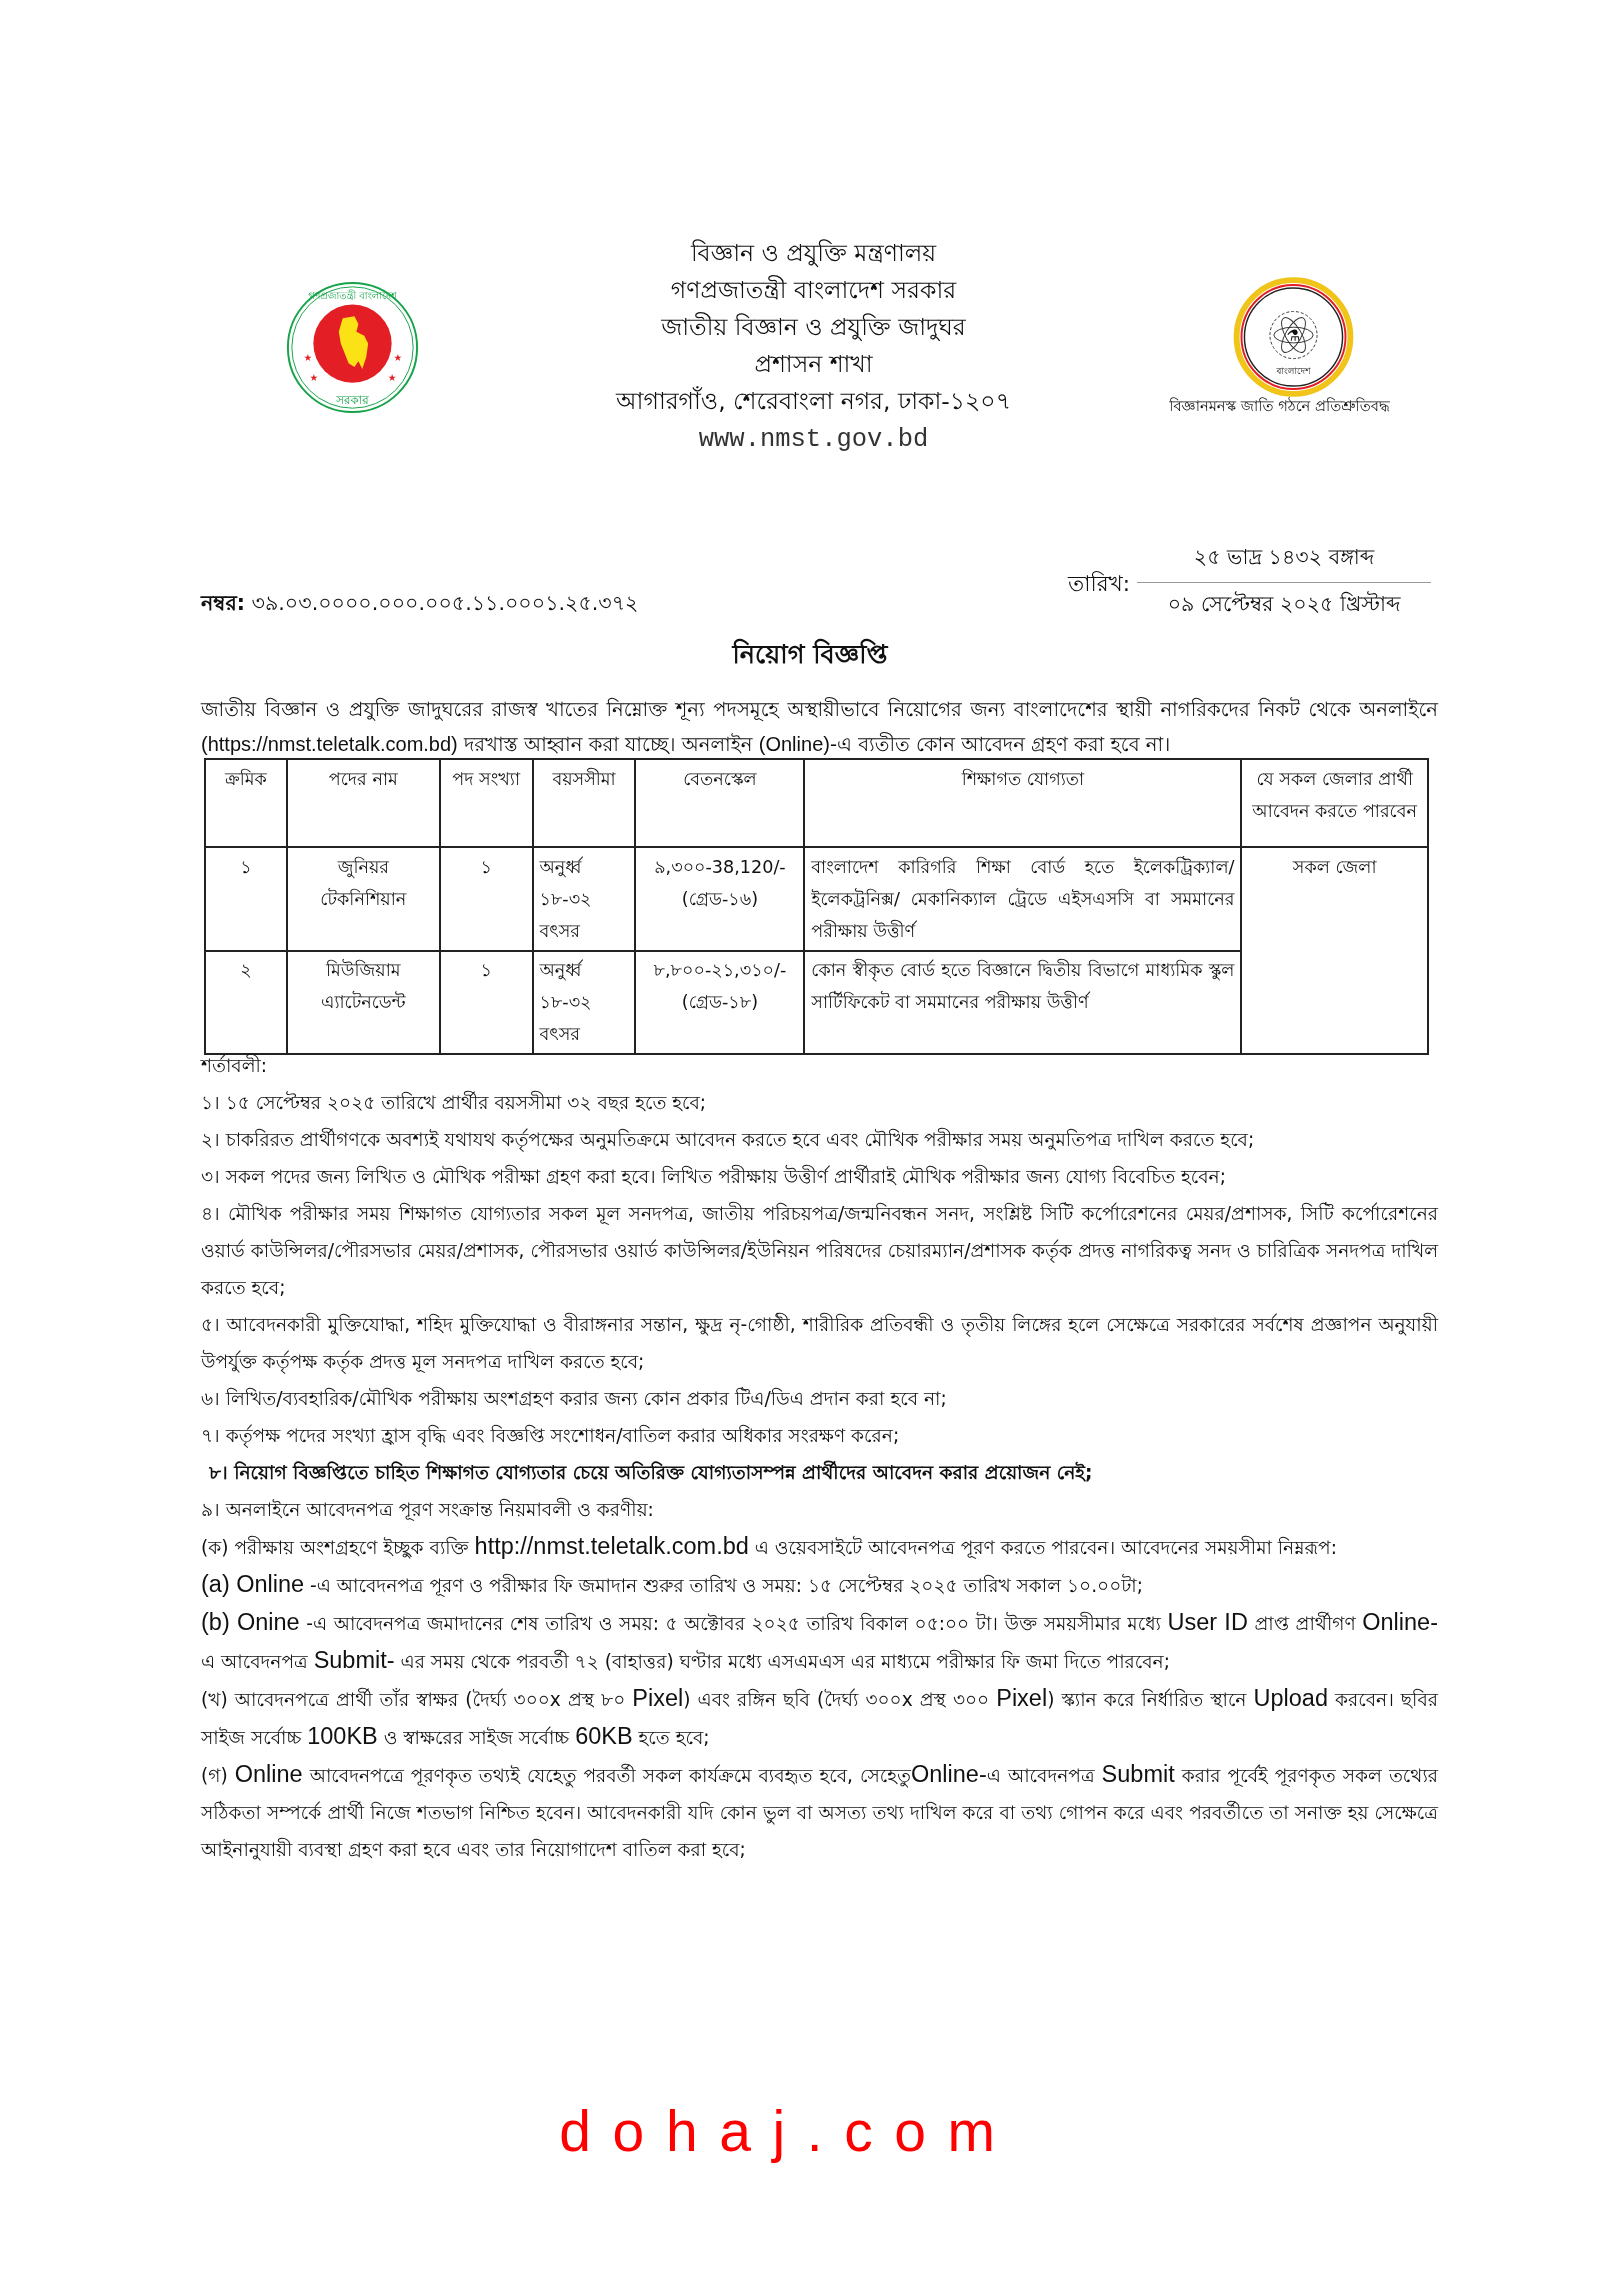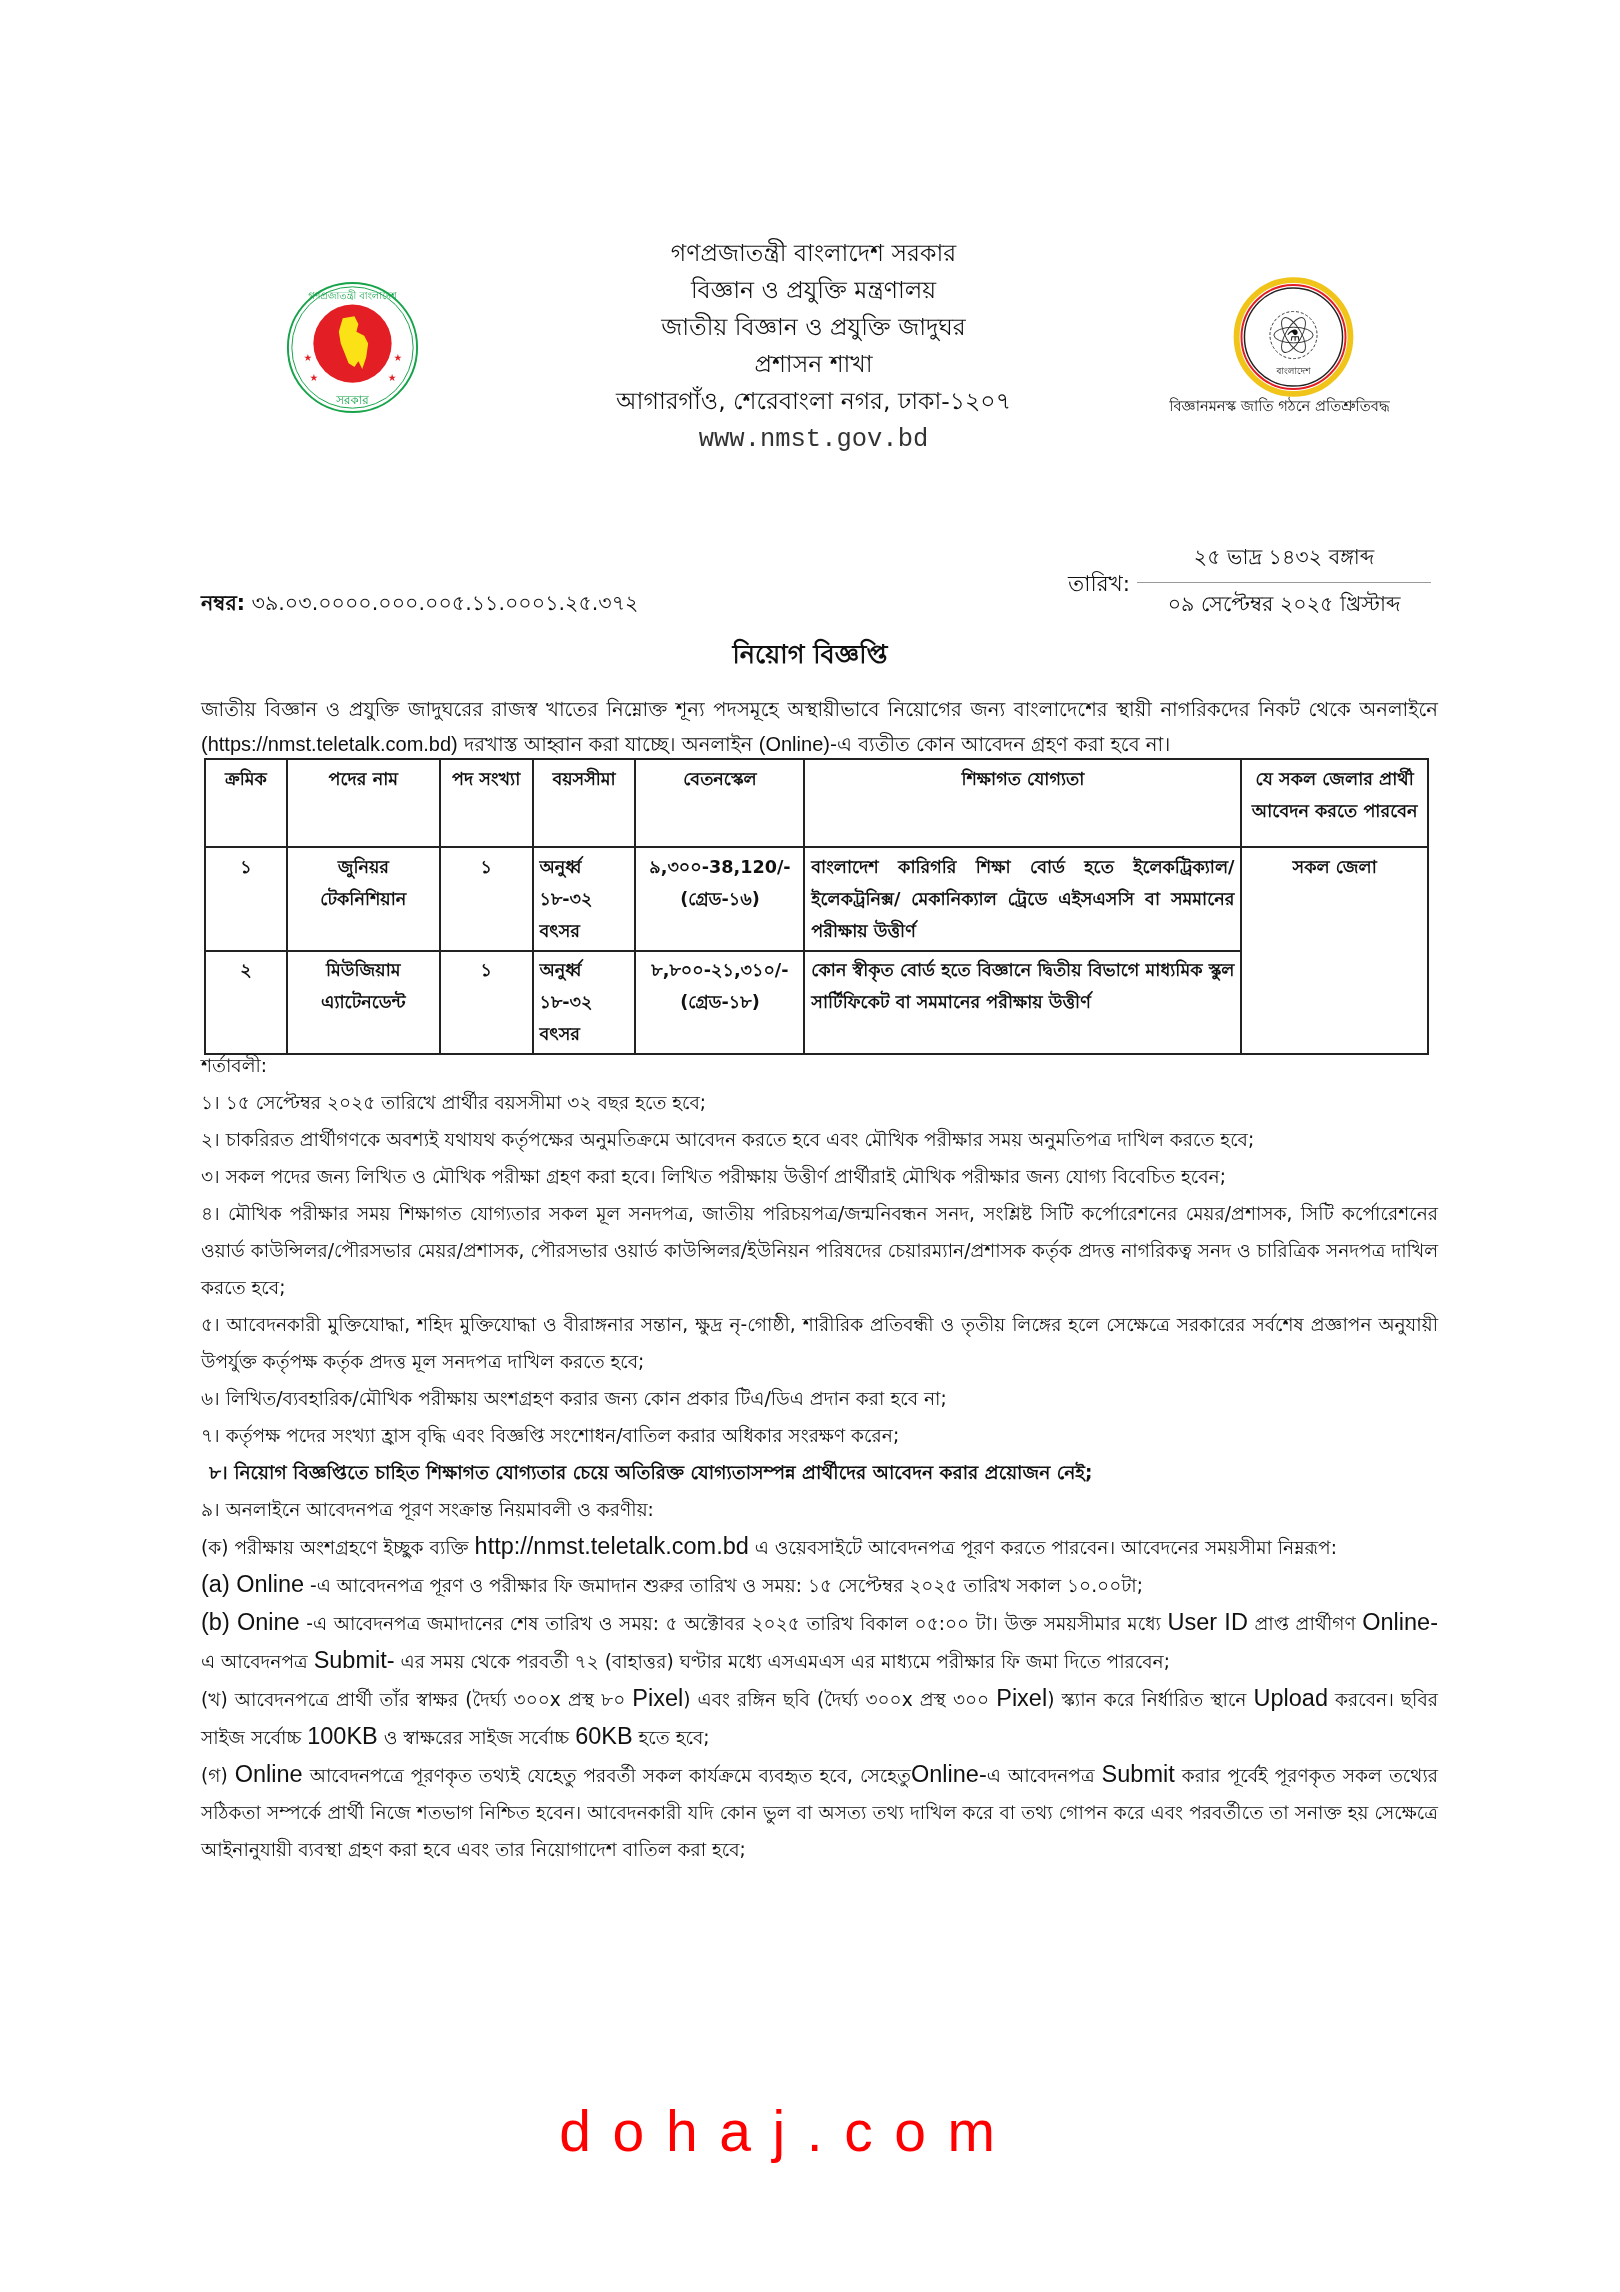--- a/index.html
+++ b/index.html
@@ -15,21 +15,21 @@
   .memo { left:201px; top:588px; font-size:20.6px; white-space:nowrap; }
   .memo b { font-weight:bold; }
   .date-label { left:1068px; top:567px; font-size:21.6px; }
   .date-block { left:1137px; top:542px; width:294px; text-align:center; font-size:20.6px; }
   .date-block .d1 { padding-bottom:5.9px; border-bottom:1px solid #999; }
   .date-block .d2 { padding-top:5.9px; }
   .title { left:0; width:1620px; top:635px; text-align:center; font-size:25.5px; font-weight:bold; }
   .intro { left:201px; top:693px; width:1237px; font-size:19.6px; line-height:34px; text-align:justify; }
   .intro .latin { font-family:Liberation Sans, sans-serif; font-size:20px; }
   table.posts { position:absolute; left:204px; top:758px; width:1225px; border-collapse:collapse; font-size:17.6px; }
-  table.posts td, table.posts th { border:2px solid #222; vertical-align:top; padding:2.9px 5.9px; line-height:32px; font-weight:bold; }
+  table.posts td, table.posts th { border:2px solid #222; vertical-align:top; padding:2.9px 5.9px; line-height:32px; font-weight:normal; }
   table.posts th { text-align:center; height:80px; }
   table.posts td.c { text-align:center; }
   table.posts td.j { text-align:justify; text-align-last:left; }
   .terms { left:201px; top:1047px; width:1237px; font-size:18.6px; }
   .terms p { margin:0; line-height:37px; text-align:justify; }
   .terms .latin { font-family:"Liberation Sans",sans-serif; font-size:23.5px; }
   .terms .bold { font-weight:bold;margin-left:8px; }
   .watermark { left:0; width:1576px; top:2098px; text-align:center; font-family:"Liberation Sans",sans-serif;
                font-size:57px; letter-spacing:21.6px; color:#ff0000; }
 </style>
@@ -45,22 +45,22 @@
     <text x="70" y="20" text-anchor="middle" font-size="10" fill="#16a34a" font-family="DejaVu Sans, sans-serif">গণপ্রজাতন্ত্রী বাংলাদেশ</text>
     <text x="70" y="128" text-anchor="middle" font-size="12" fill="#16a34a" font-family="DejaVu Sans, sans-serif">সরকার</text>
     <text x="20" y="84" font-size="10" fill="#e31e24">★</text>
     <text x="112" y="84" font-size="10" fill="#e31e24">★</text>
     <text x="26" y="104" font-size="10" fill="#e31e24">★</text>
     <text x="106" y="104" font-size="10" fill="#e31e24">★</text>
   </svg>
 </div>
 
 <div class="hdr-center">
+  <div class="hdr-line">বিজ্ঞান ও প্রযুক্তি মন্ত্রণালয়</div>
   <div class="hdr-line">গণপ্রজাতন্ত্রী বাংলাদেশ সরকার</div>
-  <div class="hdr-line">বিজ্ঞান ও প্রযুক্তি মন্ত্রণালয়</div>
   <div class="hdr-line">জাতীয় বিজ্ঞান ও প্রযুক্তি জাদুঘর</div>
   <div class="hdr-line">প্রশাসন শাখা</div>
   <div class="hdr-line">আগারগাঁও, শেরেবাংলা নগর, ঢাকা-১২০৭</div>
   <div class="hdr-url">www.nmst.gov.bd</div>
 </div>
 
 <div class="abs logo-right">
   <svg width="157" height="123" viewBox="0 0 160 125">
     <circle cx="80" cy="62" r="58" fill="#fff" stroke="#f0c419" stroke-width="6"></circle>
     <circle cx="80" cy="62" r="53" fill="none" stroke="#e31e24" stroke-width="2"></circle>

